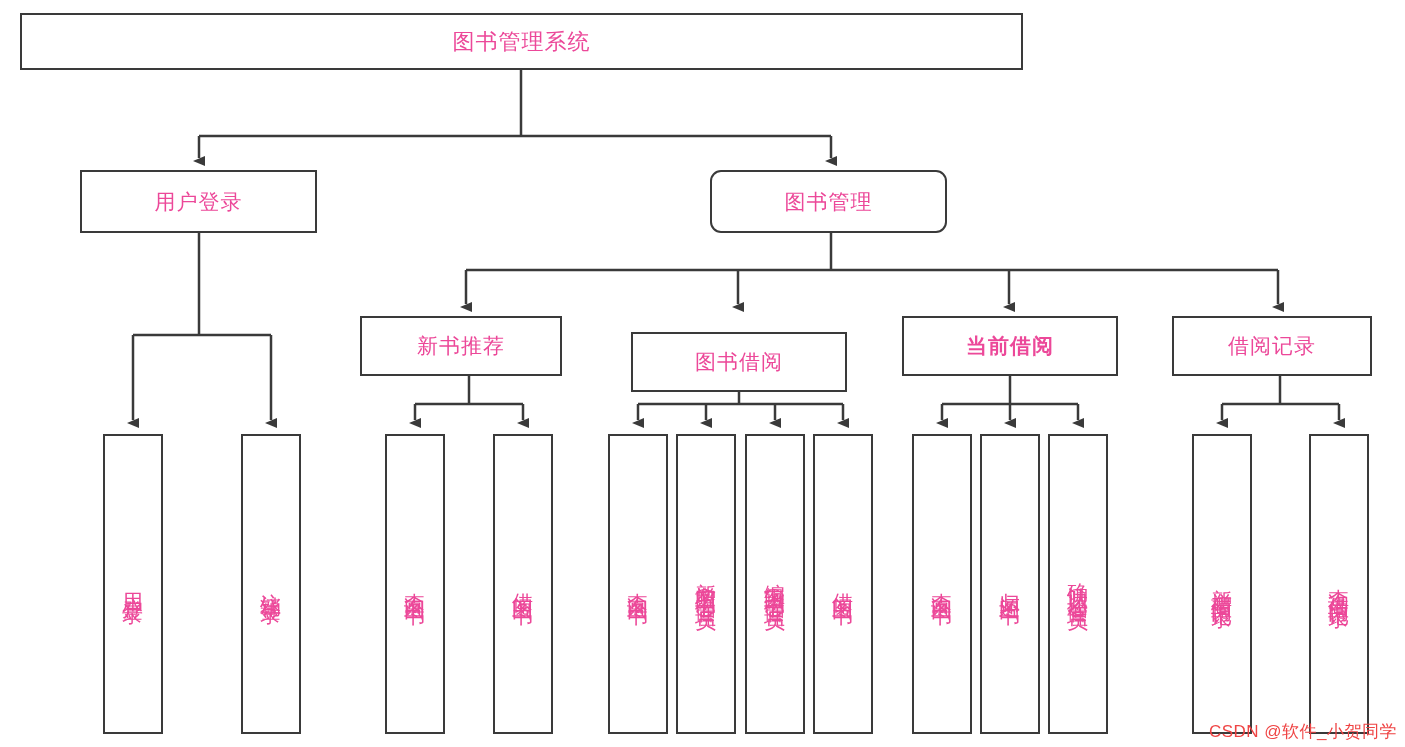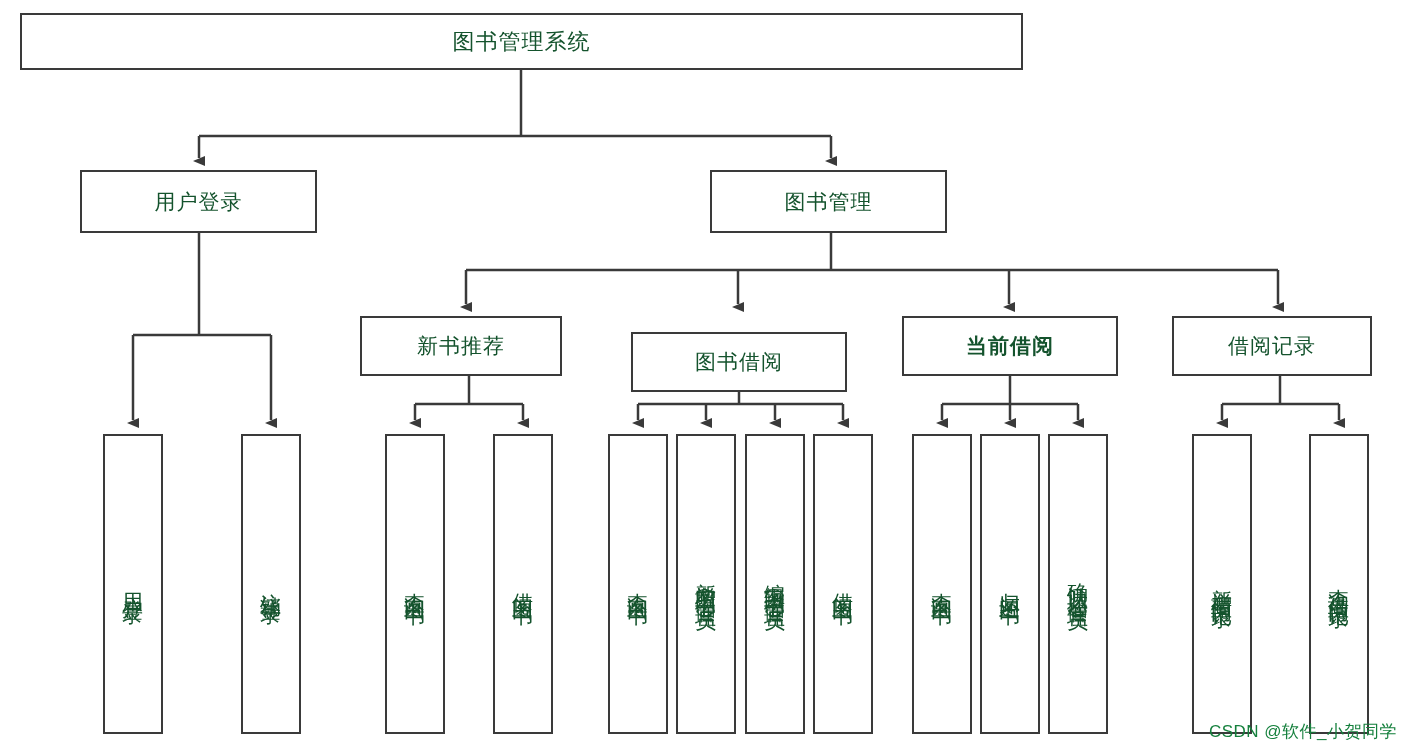--- a/index.html
+++ b/index.html
@@ -27,21 +27,21 @@
     pointer-events: none;
   }
   .node {
     position: absolute;
     box-sizing: border-box;
     background: #ffffff;
     border: 2px solid #3a3a3a;
     display: flex;
     align-items: center;
     justify-content: center;
-    color: #14532d;
+    color: #ec4899;
   }
   .node.h {
     font-size: 21px;
     letter-spacing: 1px;
     white-space: nowrap;
   }
   .node.root {
     font-size: 22px;
   }
   .node.v {
@@ -52,21 +52,21 @@
     line-height: 1;
     padding-top: 4px;
     padding-bottom: 4px;
     white-space: nowrap;
   }
   .watermark {
     position: absolute;
     right: 8px;
     bottom: 4px;
     font-size: 17px;
-    color: #15803d;
+    color: #ef4444;
     white-space: nowrap;
     letter-spacing: 0.5px;
   }
 </style>
 </head>
 <body>
 
 <div id="canvas">
 
   <svg id="wires" viewBox="0 0 1405 747">
@@ -115,21 +115,21 @@
       <path d="M1280,376 L1280,404"></path>
       <path d="M1222,404 L1339,404"></path>
       <path d="M1222,404 L1222,420" marker-end="url(#arrow)"></path>
       <path d="M1339,404 L1339,420" marker-end="url(#arrow)"></path>
     </g>
   </svg>
 
   <div class="node h root" style="left:20px; top:13px; width:1003px; height:57px;">图书管理系统</div>
 
   <div class="node h" style="left:80px; top:170px; width:237px; height:63px;">用户登录</div>
-  <div class="node h" style="left:710px; top:170px; width:237px; height:63px;">图书管理</div>
+  <div class="node h" style="left:710px; top:170px; width:237px; height:63px;border-radius:11px;">图书管理</div>
 
   <div class="node h" style="left:360px; top:316px; width:202px; height:60px;">新书推荐</div>
   <div class="node h" style="left:631px; top:332px; width:216px; height:60px;">图书借阅</div>
   <div class="node h" style="left:902px; top:316px; width:216px; height:60px;font-weight:bold;">当前借阅</div>
   <div class="node h" style="left:1172px; top:316px; width:200px; height:60px;">借阅记录</div>
 
   <div class="node v" style="left:103px; top:434px; width:60px; height:300px;">用户登录</div>
   <div class="node v" style="left:241px; top:434px; width:60px; height:300px;">注销登录</div>
 
   <div class="node v" style="left:385px; top:434px; width:60px; height:300px;">查询图书</div>

